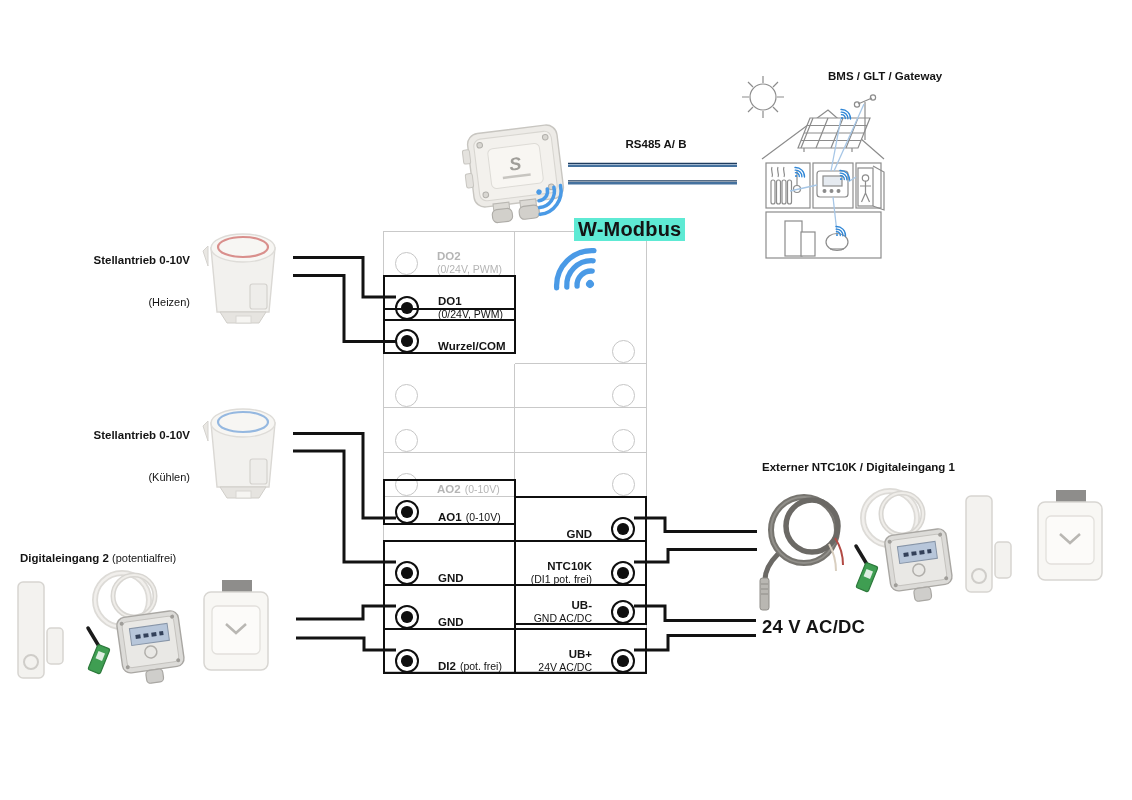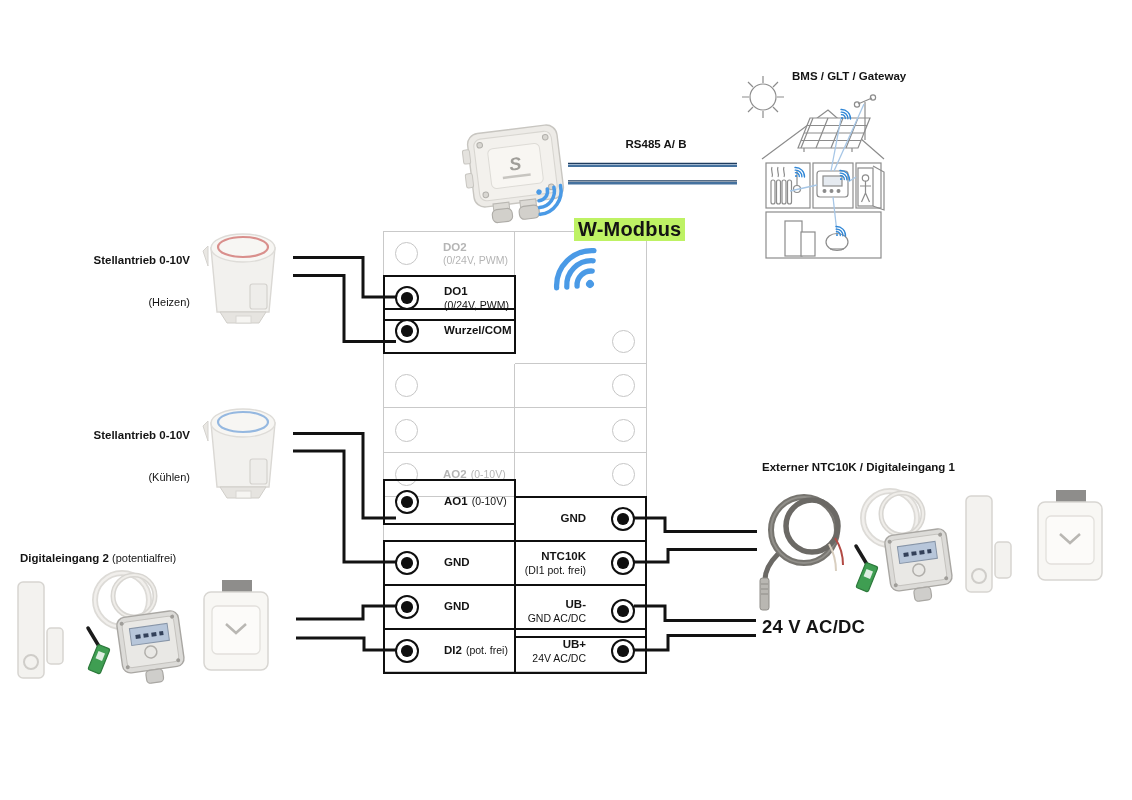--- a/index.html
+++ b/index.html
@@ -9,30 +9,30 @@
   .lbl{font-size:11.5px;line-height:1.2;white-space:nowrap;}
   .b{font-weight:bold;}
   .sub{font-weight:normal;font-size:11px;margin-top:28px;}
   .right-align{text-align:right;}
   
   #gw-title-block{left:258px;top:74px;width:300px;text-align:right;z-index:5;}
   #gw-title-block .t1{font-size:12.5px;font-weight:bold;}
   #gw-title-block .t2{font-size:11px;margin-top:1px;}
   
   #rs485-label{left:598px;top:138px;width:116px;text-align:center;font-weight:bold;z-index:5;}
-  #bms-label{left:792px;top:70px;font-weight:bold;z-index:5;}
-  #wmodbus-label{left:574px;top:218px;font-size:20px;font-weight:bold;background:#bef264;padding:0 4px;z-index:6;letter-spacing:.2px;}
+  #bms-label{left:828px;top:70px;font-weight:bold;z-index:5;}
+  #wmodbus-label{left:574px;top:218px;font-size:20px;font-weight:bold;background:#5eead4;padding:0 4px;z-index:6;letter-spacing:.2px;}
   #heizen-label{left:40px;top:254px;width:150px;z-index:5;}
   #kuehlen-label{left:40px;top:429px;width:150px;z-index:5;}
   #di2-label{left:20px;top:552px;z-index:5;}
   #ntc-label{left:762px;top:461px;font-weight:bold;z-index:5;}
   #power-label{left:762px;top:616px;font-size:18.5px;font-weight:bold;z-index:5;letter-spacing:.2px;}
   
   #terminal-table{left:383px;top:231px;width:264px;height:441px;border:1px solid #c9c9c9;box-sizing:border-box;z-index:1;background:#fff;}
-  .tcell{position:absolute;display:flex;align-items:center;gap:25px;padding:0 11px;box-sizing:border-box;}
+  .tcell{position:absolute;display:flex;align-items:flex-end;gap:19px;padding:0 11px;box-sizing:border-box;}
   .tcell.cl{left:0;width:131px;}
   .tcell.cr{left:131px;width:131px;justify-content:flex-end;}
   .tcell.line-b{border-bottom:1px solid #c9c9c9;}
   .tcell.line-r{border-right:1px solid #c9c9c9;}
   .tcell.boldbox{outline:2.5px solid #0f0f0f;outline-offset:-1px;z-index:2;}
   .tl{display:flex;flex-direction:column;line-height:1.15;}
   .tl.inline{flex-direction:row;align-items:baseline;}
   .tl.inline .ts{margin-left:4px;}
   .tm{font-weight:bold;font-size:11.5px;white-space:nowrap;}
   .ts{font-size:10.5px;white-space:nowrap;}
@@ -307,21 +307,21 @@
         </span>
       <span class="term"></span>
     </div>
 
     <div class="tcell cl boldbox" style="top:353px;height:44px">
       <span class="term"></span>
       <span class="tl inline">
           <span class="tm">GND</span>
         </span>
     </div>
-    <div class="tcell cr boldbox" style="top:353px;height:52px">
+    <div class="tcell cr boldbox" style="top:353px;height:39px">
       <span class="tl">
           <span class="tm">UB-</span>
           <span class="ts">GND AC/DC</span>
         </span>
       <span class="term"></span>
     </div>
 
     <div class="tcell cl boldbox" style="top:397px;height:44px">
       <span class="term"></span>
       <span class="tl inline">

